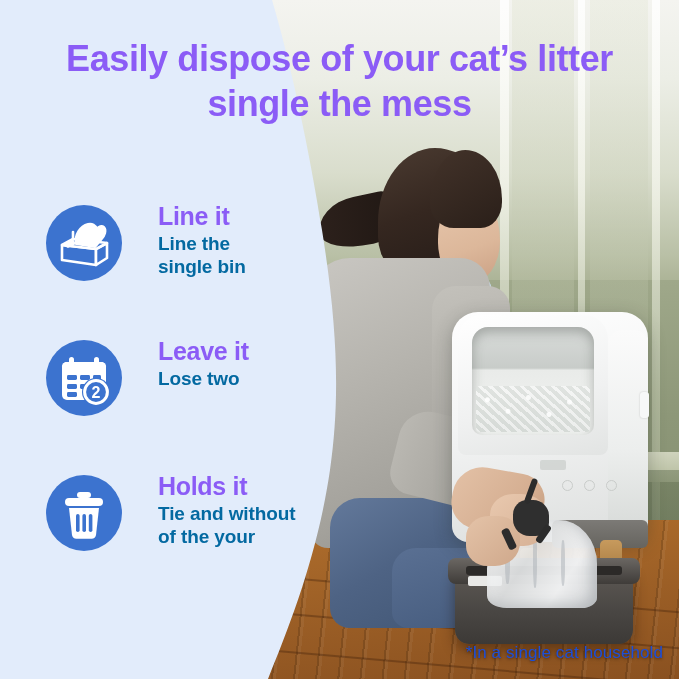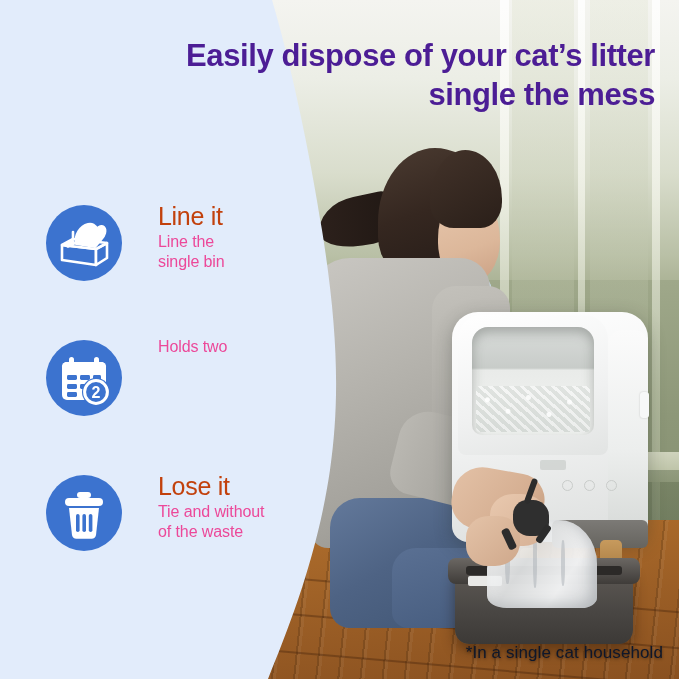--- a/index.html
+++ b/index.html
@@ -248,51 +248,51 @@
   }
   .bluepanel-mask {
     position:absolute; left:0; top:0; width:360px; height:679px;
     background:#e2ecfb;
     clip-path: path("M 0 0 L 272 0 C 272 0 300 90 322 230 C 338 330 340 400 330 470 C 318 552 292 620 268 679 L 0 679 Z");
   }
 
   
   .headline {
     position:absolute; left:0; top:36px; width:679px;
-    text-align:right;
-    color:#4c1d95;
+    text-align:center;
+    color:#8b5cf6;
     font-weight:700;
-    font-size:31px;
+    font-size:36px;
     line-height:1.26;
     letter-spacing:-.4px;
     padding:0 24px;
   }
 
   
   .features { position:absolute; left:46px; top:205px; width:300px; }
   .feature { position:relative; height:135px; }
   .fcircle {
     position:absolute; left:0; top:0; width:76px; height:76px;
     border-radius:50%;
     background:#3c73cf;
   }
   .ftext { position:absolute; left:112px; top:-3px; width:210px; }
   .ftitle {
-    color:#c2410c; font-weight:400; font-size:25px; line-height:1.12;
+    color:#8b5cf6; font-weight:700; font-size:25px; line-height:1.12;
     letter-spacing:-.3px; margin-bottom:2px;
   }
   .fdesc {
-    color:#ec4899; font-weight:400; font-size:16px; line-height:1.22;
+    color:#0369a1; font-weight:700; font-size:19px; line-height:1.22;
     letter-spacing:-.1px;
   }
 
   
   .footnote {
     position:absolute; right:16px; bottom:16px;
-    color:#0f172a; font-size:17px; font-weight:500;
+    color:#1d4ed8; font-size:17px; font-weight:500;
     letter-spacing:.1px;
     text-shadow:0 1px 3px rgba(0,0,0,.45);
   }
 
   svg { display:block; }
 </style>
 </head>
 <body>
 
 <div id="stage">
@@ -411,40 +411,41 @@
             <rect x="34" y="44" width="10" height="5" rx="1.4"></rect>
             <rect x="47" y="44" width="8" height="5" rx="1.4"></rect>
             <rect x="21" y="52" width="10" height="5" rx="1.4"></rect>
           </g>
           <circle cx="50" cy="52" r="14" fill="#3c73cf"></circle>
           <circle cx="50" cy="52" r="11.4" fill="none" stroke="#ffffff" stroke-width="3"></circle>
           <text x="50" y="58.2" font-family="Liberation Sans, sans-serif" font-size="16" font-weight="700" fill="#ffffff" text-anchor="middle">2</text>
         </svg>
       </div>
       <div class="ftext">
-        <div class="fdesc">Holds two</div>
+        <div class="ftitle">Leave it</div>
+        <div class="fdesc">Lose two</div>
       </div>
     </div>
 
     <div class="feature">
       <div class="fcircle">
         <svg width="76" height="76" viewBox="0 0 76 76">
           <rect x="31" y="17" width="14" height="6" rx="3" fill="#ffffff"></rect>
           <rect x="19" y="23" width="38" height="8" rx="4" fill="#ffffff"></rect>
           <path d="M23 33 L53 33 L50 60 C49.7 62.2 47.9 63.8 45.7 63.8 L30.3 63.8 C28.1 63.8 26.3 62.2 26 60 Z" fill="#ffffff"></path>
           <g fill="#3c73cf">
             <rect x="30" y="39" width="3.6" height="18" rx="1.8"></rect>
             <rect x="36.4" y="39" width="3.6" height="18" rx="1.8"></rect>
             <rect x="42.8" y="39" width="3.6" height="18" rx="1.8"></rect>
           </g>
         </svg>
       </div>
       <div class="ftext">
-        <div class="ftitle">Lose it</div>
+        <div class="ftitle">Holds it</div>
         <div class="fdesc">Tie and without</div>
-        <div class="fdesc">of the waste</div>
+        <div class="fdesc">of the your</div>
       </div>
     </div>
   </div>
 
   <div class="footnote">*In a single cat household</div>
 
 </div>
 
 </body></html>

